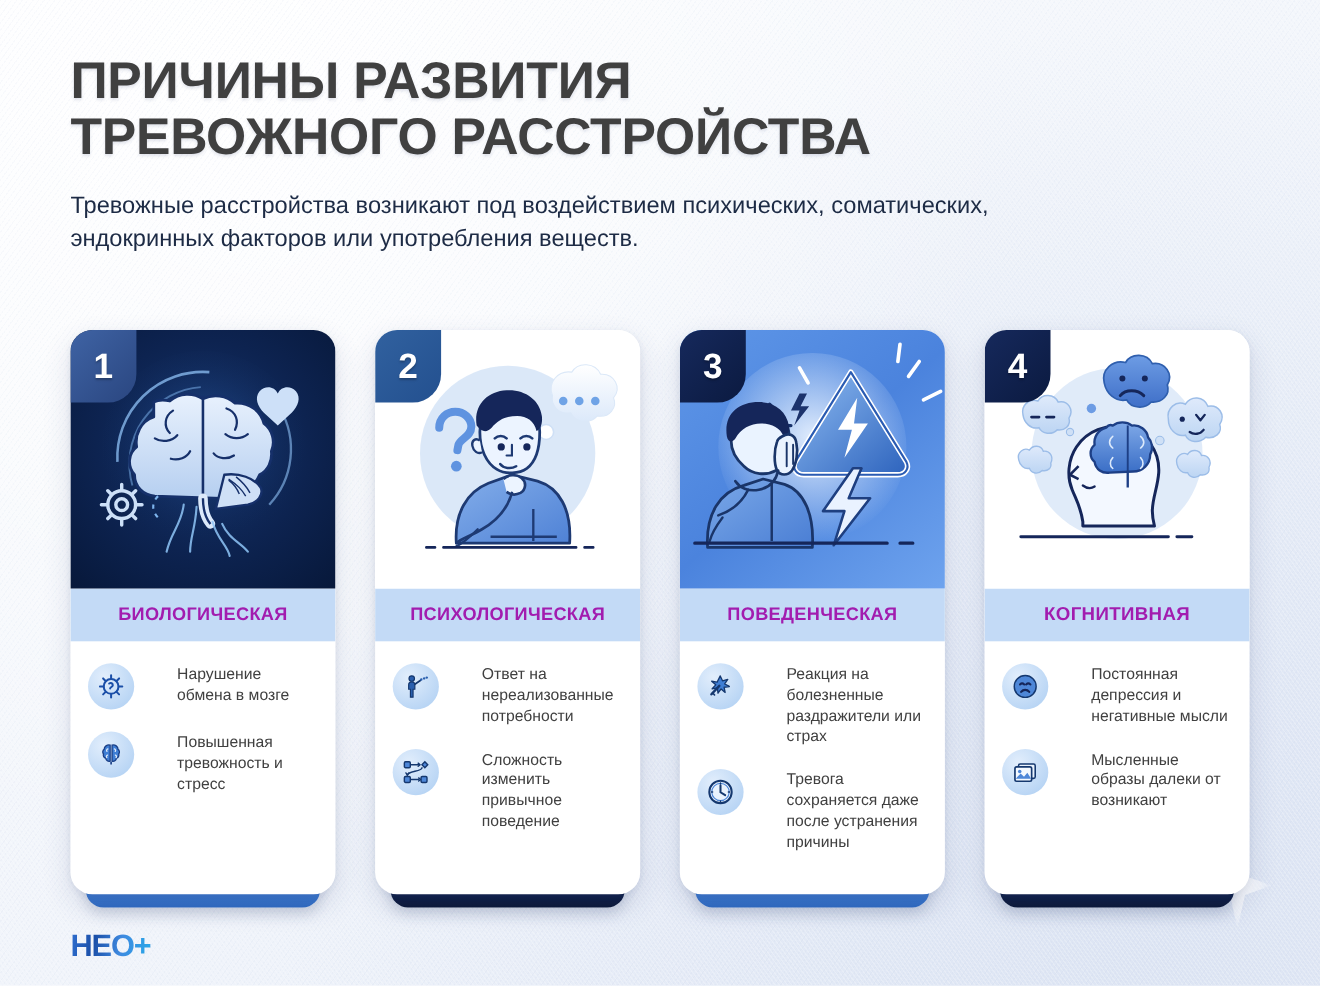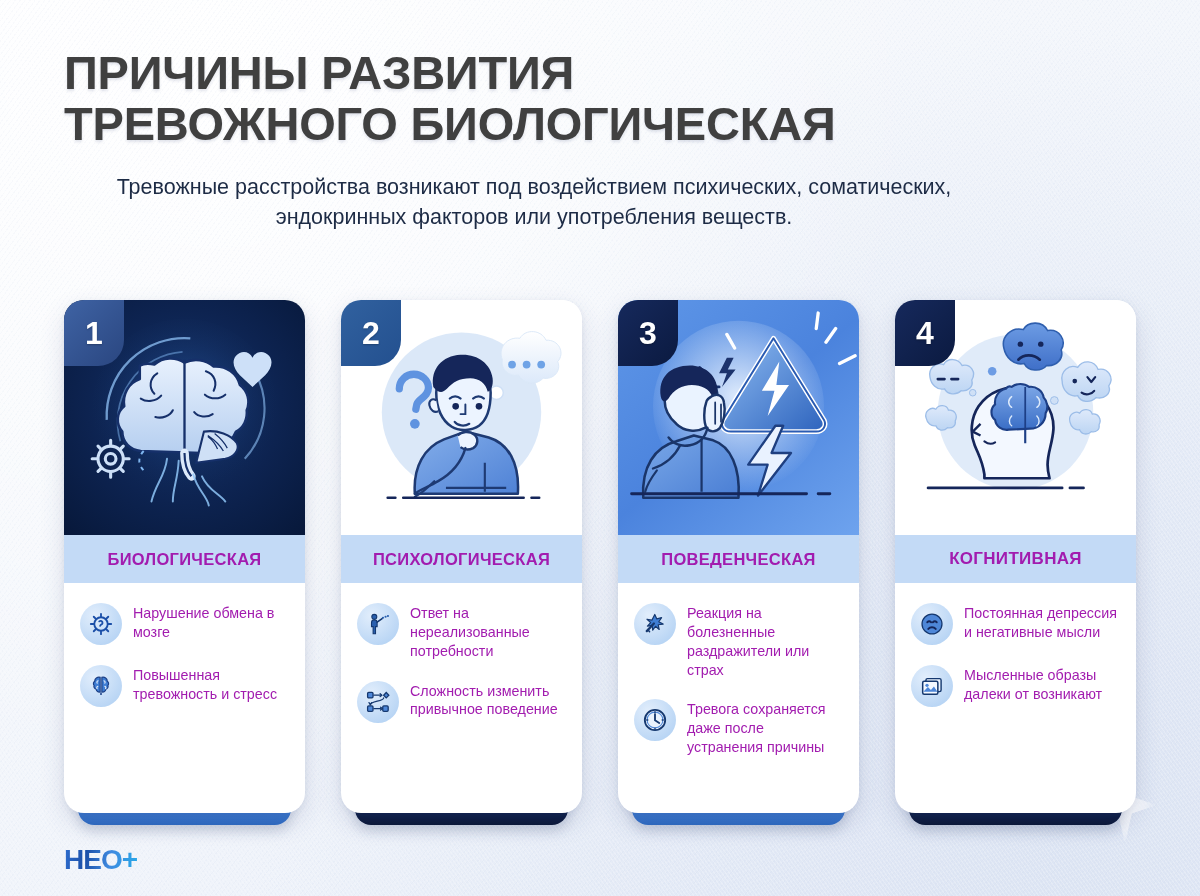--- a/index.html
+++ b/index.html
@@ -45,21 +45,20 @@
     letter-spacing: -0.2px;
     text-shadow: 0 2px 3px rgba(30,50,100,.13);
   }
   .title .line2 { display: block; }
   .subtitle {
     margin-top: 22px;
     font-size: 21.5px;
     line-height: 1.42;
     color: #1d2b45;
     max-width: 940px;
-    text-align: center;
   }
 
   
   .cards {
     position: absolute;
     left: 64px; top: 300px;
     width: 1072px;
     display: flex;
     gap: 36px;
   }
@@ -119,22 +118,23 @@
     flex: 0 0 auto;
     width: 42px; height: 42px; border-radius: 50%;
     background: radial-gradient(circle at 35% 30%, #e2eefc 0%, #bcd7f5 70%, #aacdf2 100%);
     display: flex; align-items: center; justify-content: center;
   }
   .item-icon svg { width: 26px; height: 26px; display: block; }
 
   .item-text {
     font-size: 14.3px;
     line-height: 1.32;
-    color: #a21caf;
+    color: #404040;
     padding-top: 1px;
+    margin-left: 28px;
   }
 
   
   .logo {
     position: absolute; left: 64px; bottom: 22px;
     font-size: 28px; font-weight: bold; letter-spacing: -1px;
     background: linear-gradient(100deg, #2f6fd0 0%, #1b4fa8 30%, #3f8ae0 62%, #27a8e8 100%);
     -webkit-background-clip: text; background-clip: text;
     color: transparent;
     line-height: 1;
@@ -142,21 +142,21 @@
 </style>
 </head>
 <body>
 
 <div class="bg-texture"></div>
 <div class="sparkle"></div>
 
 <div class="header">
   <h1 class="title">
     <span>ПРИЧИНЫ РАЗВИТИЯ</span>
-    <span class="line2">ТРЕВОЖНОГО БИОЛОГИЧЕСКАЯ</span>
+    <span class="line2">ТРЕВОЖНОГО РАССТРОЙСТВА</span>
   </h1>
   <p class="subtitle">Тревожные расстройства возникают под воздействием психических, соматических, эндокринных факторов или употребления веществ.</p>
 </div>
 
 <div class="cards">
 
   <div class="card-wrap">
     <div class="accent-bar" style="background:linear-gradient(180deg,#4d8ae0,#2f6bc2)"></div>
     <div class="card">
       <div class="panel dark">

